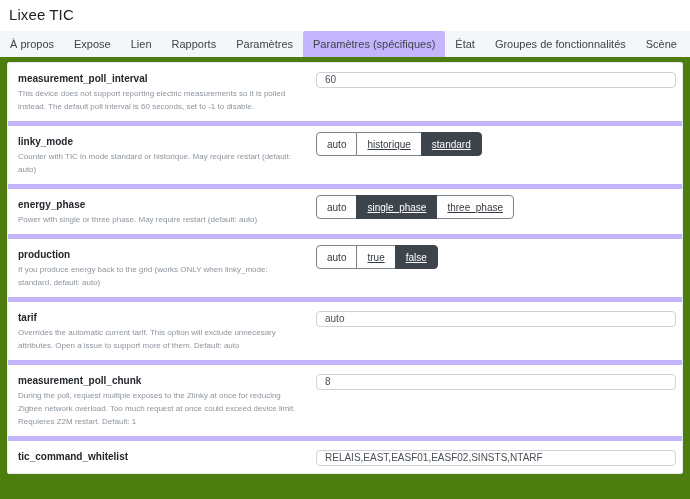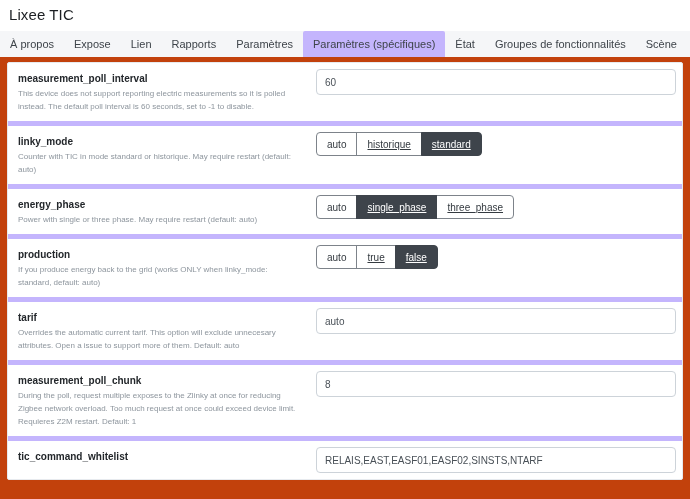--- a/index.html
+++ b/index.html
@@ -37,21 +37,21 @@
     cursor:pointer;
   }
   .tab.active {
     background:#c4b5fd;
     border-radius:2px 2px 0 0;
   }
 
   .content-bg {
     position:absolute;
     left:0; right:0; top:57px; bottom:0;
-    background:#c2410c;
+    background:#4d7c0f;
   }
   .card {
     margin:5px 7px 0 7px;
     background:#ffffff;
     border:1px solid #e7eaee;
     border-radius:2px;
   }
 
   .row { display:flex; padding:5px 0; }
   .row + .row { border-top:5px solid #c4b5fd; }
@@ -72,21 +72,21 @@
     color:#8d959d;
     line-height:13px;
   }
   .right {
     flex:1;
     padding:1px 6px 1px 12px;
   }
 
   .tinput {
     width:100%;
-    height:26px;
+    height:16px;
     border:1px solid #cdd3d9;
     border-radius:4px;
     padding:0 8px;
     font-family:"Liberation Sans", sans-serif;
     font-size:10px;
     color:#495057;
     background:#fff;
     outline:none;
   }
 

